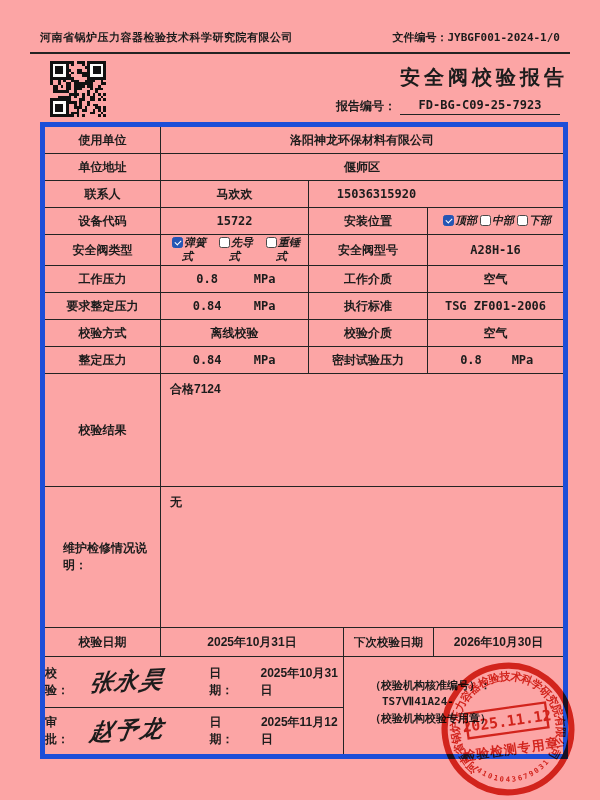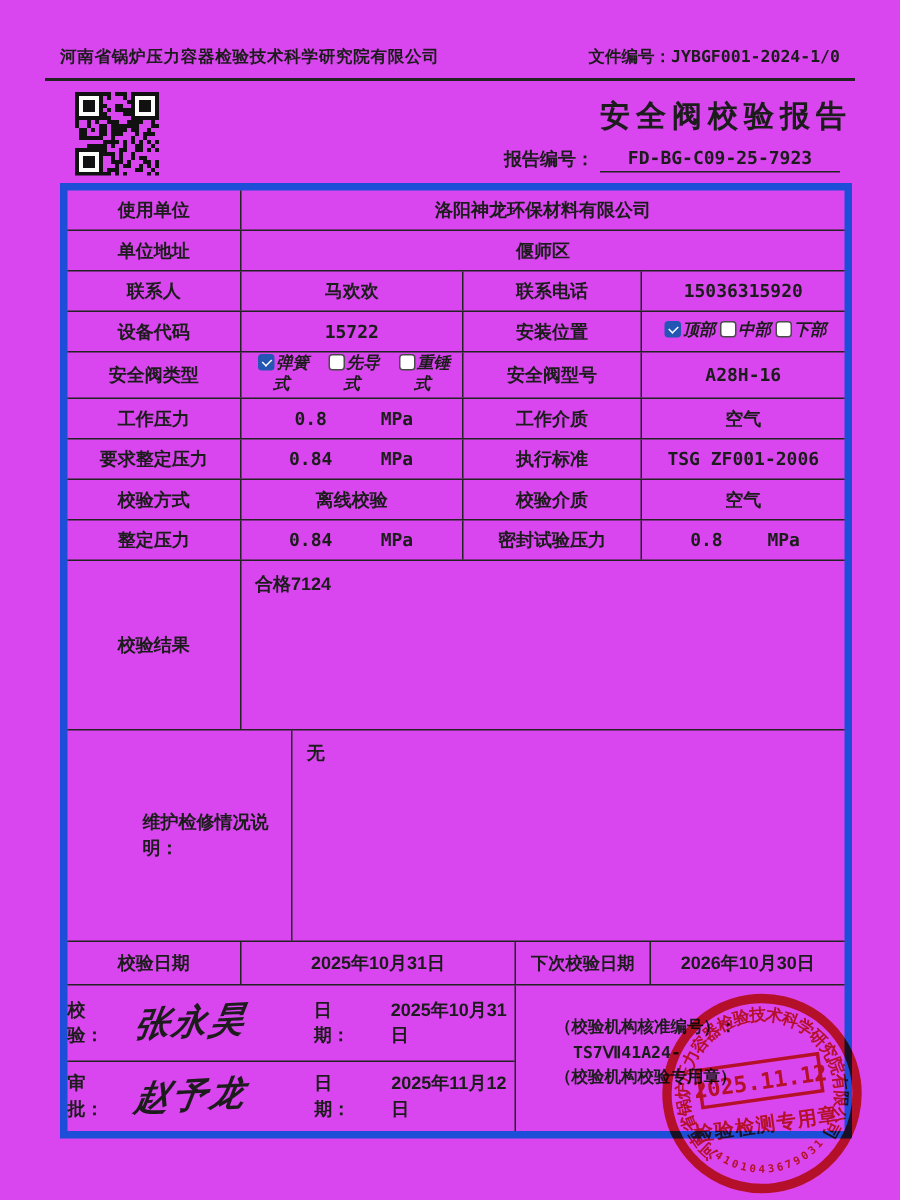--- a/index.html
+++ b/index.html
@@ -1,16 +1,16 @@
 <!DOCTYPE html>
 <html><head>
 <meta charset="utf-8">
 <style>
   html,body{margin:0;padding:0;background:#e8e8e6;}
-  .page{position:relative;width:600px;height:800px;margin:0 auto;background:#d946ef;
+  .page{position:relative;width:600px;height:800px;margin:0 auto;background:#fca5a5;
         font-family:"Liberation Sans",sans-serif;color:#1c1c1c;overflow:hidden;}
   .mono{font-family:"DejaVu Sans Mono",monospace;}
 
   
   .hdr{position:absolute;top:30px;left:40px;width:520px;display:flex;justify-content:space-between;align-items:baseline;}
   .hdr .company{font-size:11px;font-weight:700;letter-spacing:.5px;}
   .hdr .fileno{font-size:11px;font-weight:700;}
   .hdr-rule{position:absolute;top:52px;left:30px;width:540px;border-top:2.2px solid #232323;}
 
   .qr{position:absolute;top:61px;left:49px;}
@@ -240,21 +240,20 @@
     </div>
 
     <div class="row h27">
       <div class="cell lc w1">单位地址</div>
       <div class="cell vc wide">偃师区</div>
     </div>
 
     <div class="row h27">
       <div class="cell lc w1">联系人</div>
       <div class="cell vc w2">马欢欢</div>
-      <div class="cell lc w3">联系电话</div>
       <div class="cell vc w4 mono">15036315920</div>
     </div>
 
     <div class="row h27">
       <div class="cell lc w1">设备代码</div>
       <div class="cell vc w2 mono">15722</div>
       <div class="cell lc w3">安装位置</div>
       <div class="cell vc w4 opts">
         <span><span class="cb checked"></span><span>顶部</span></span>
           <span><span class="cb"></span><span>中部</span></span>
@@ -312,21 +311,21 @@
         <span class="pu mono">MPa</span>
       </div>
     </div>
 
     <div class="row" style="min-height:112px;">
       <div class="cell lc w1">校验结果</div>
       <div class="cell vc wide topleft">合格7124</div>
     </div>
 
     <div class="row" style="min-height:140px;">
-      <div class="cell lc w1" style="justify-content:flex-start;text-align:left;padding-left:6px;margin-left:44px;">维护检修情况说明：</div>
+      <div class="cell lc w1" style="justify-content:flex-start;text-align:left;padding-left:18px;">维护检修情况说明：</div>
       <div class="cell vc wide topleft">无</div>
     </div>
 
     <div class="row" style="min-height:28px;">
       <div class="cell lc" style="width:115px;">校验日期</div>
       <div class="cell vc" style="width:183px;">2025年10月31日</div>
       <div class="cell lc" style="width:90px;font-size:11.5px;">下次校验日期</div>
       <div class="cell vc" style="width:130px;">2026年10月30日</div>
     </div>
 

